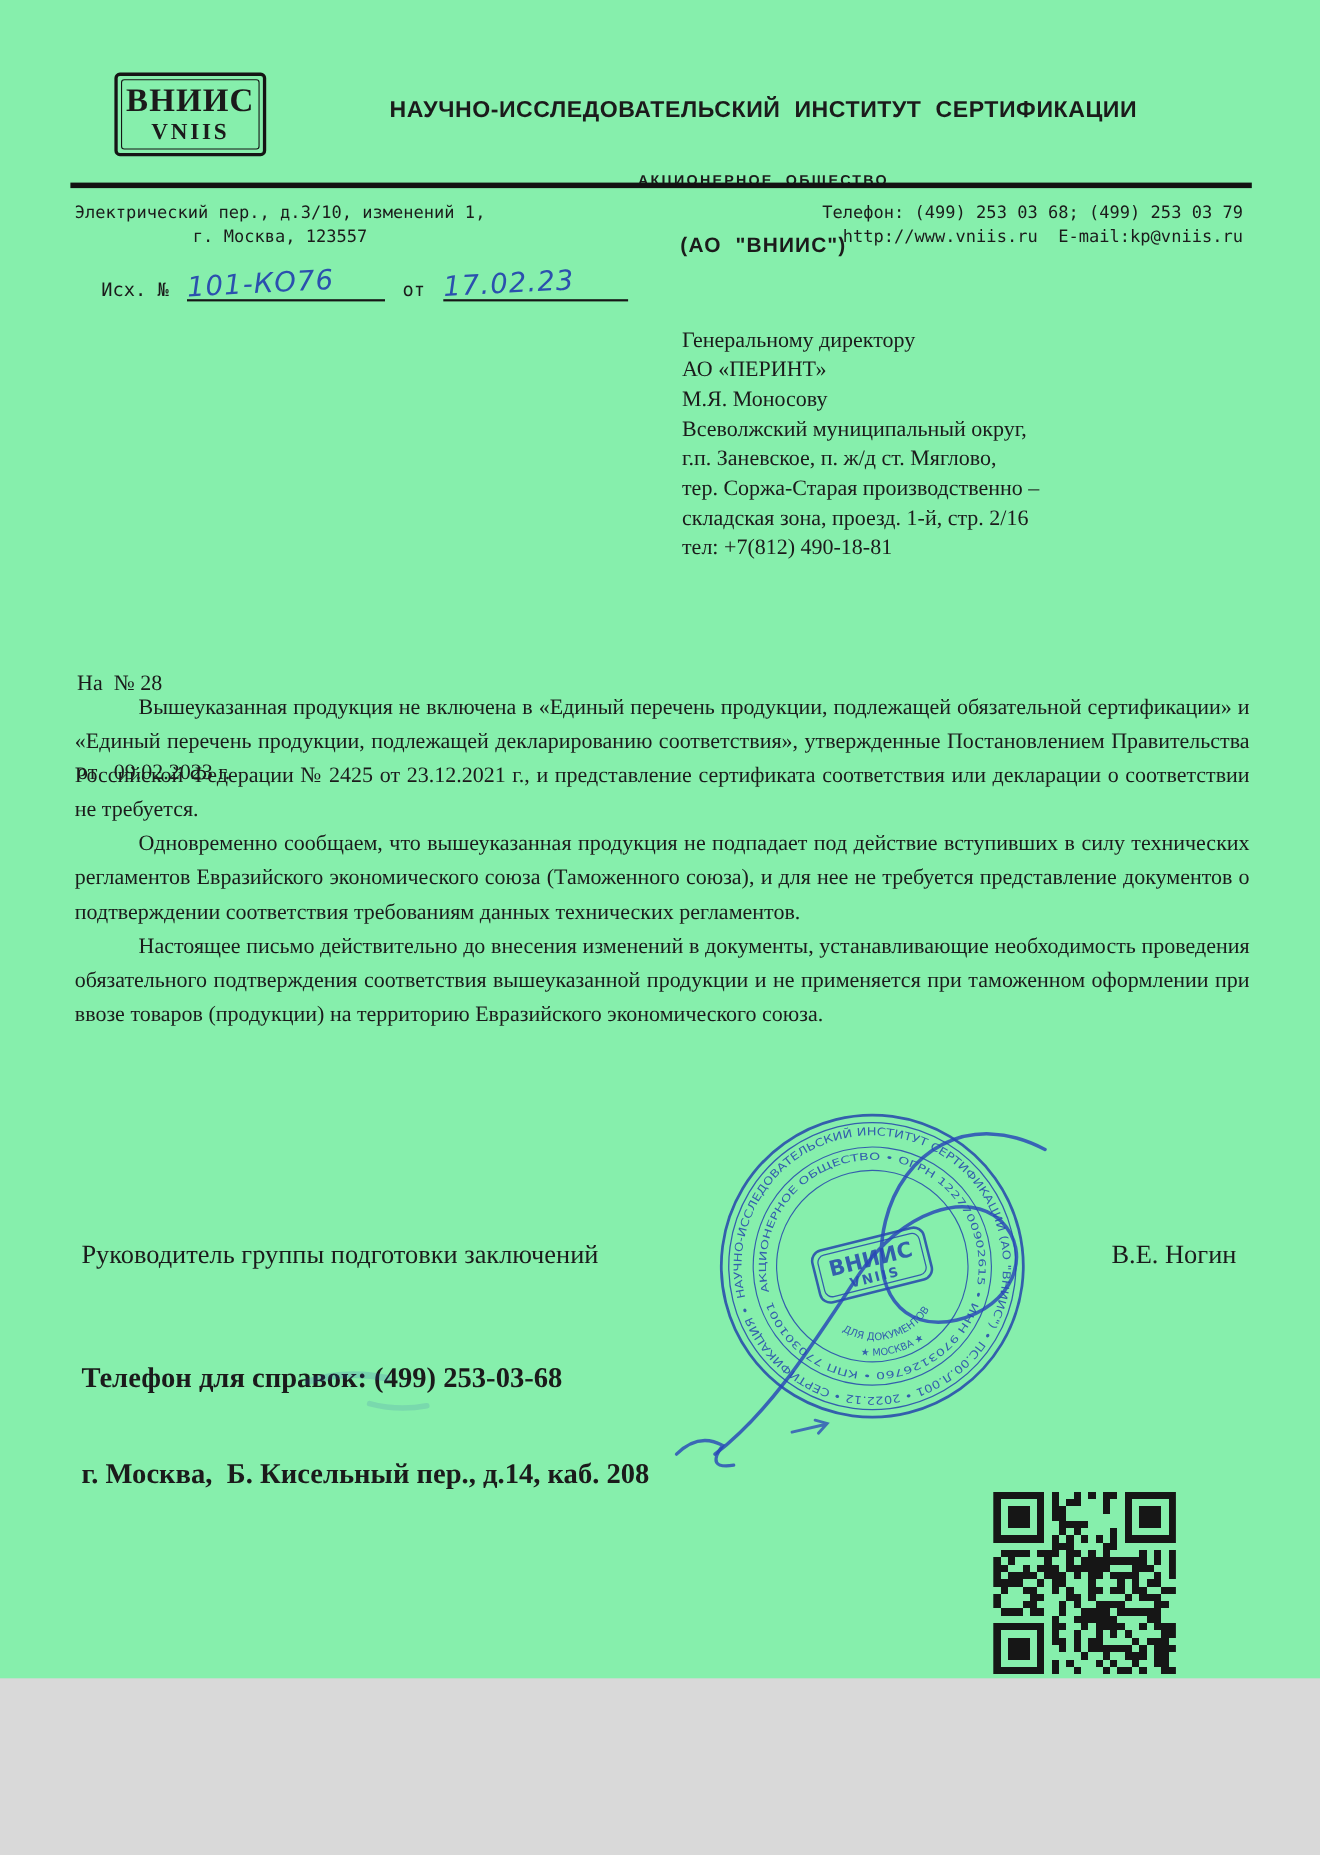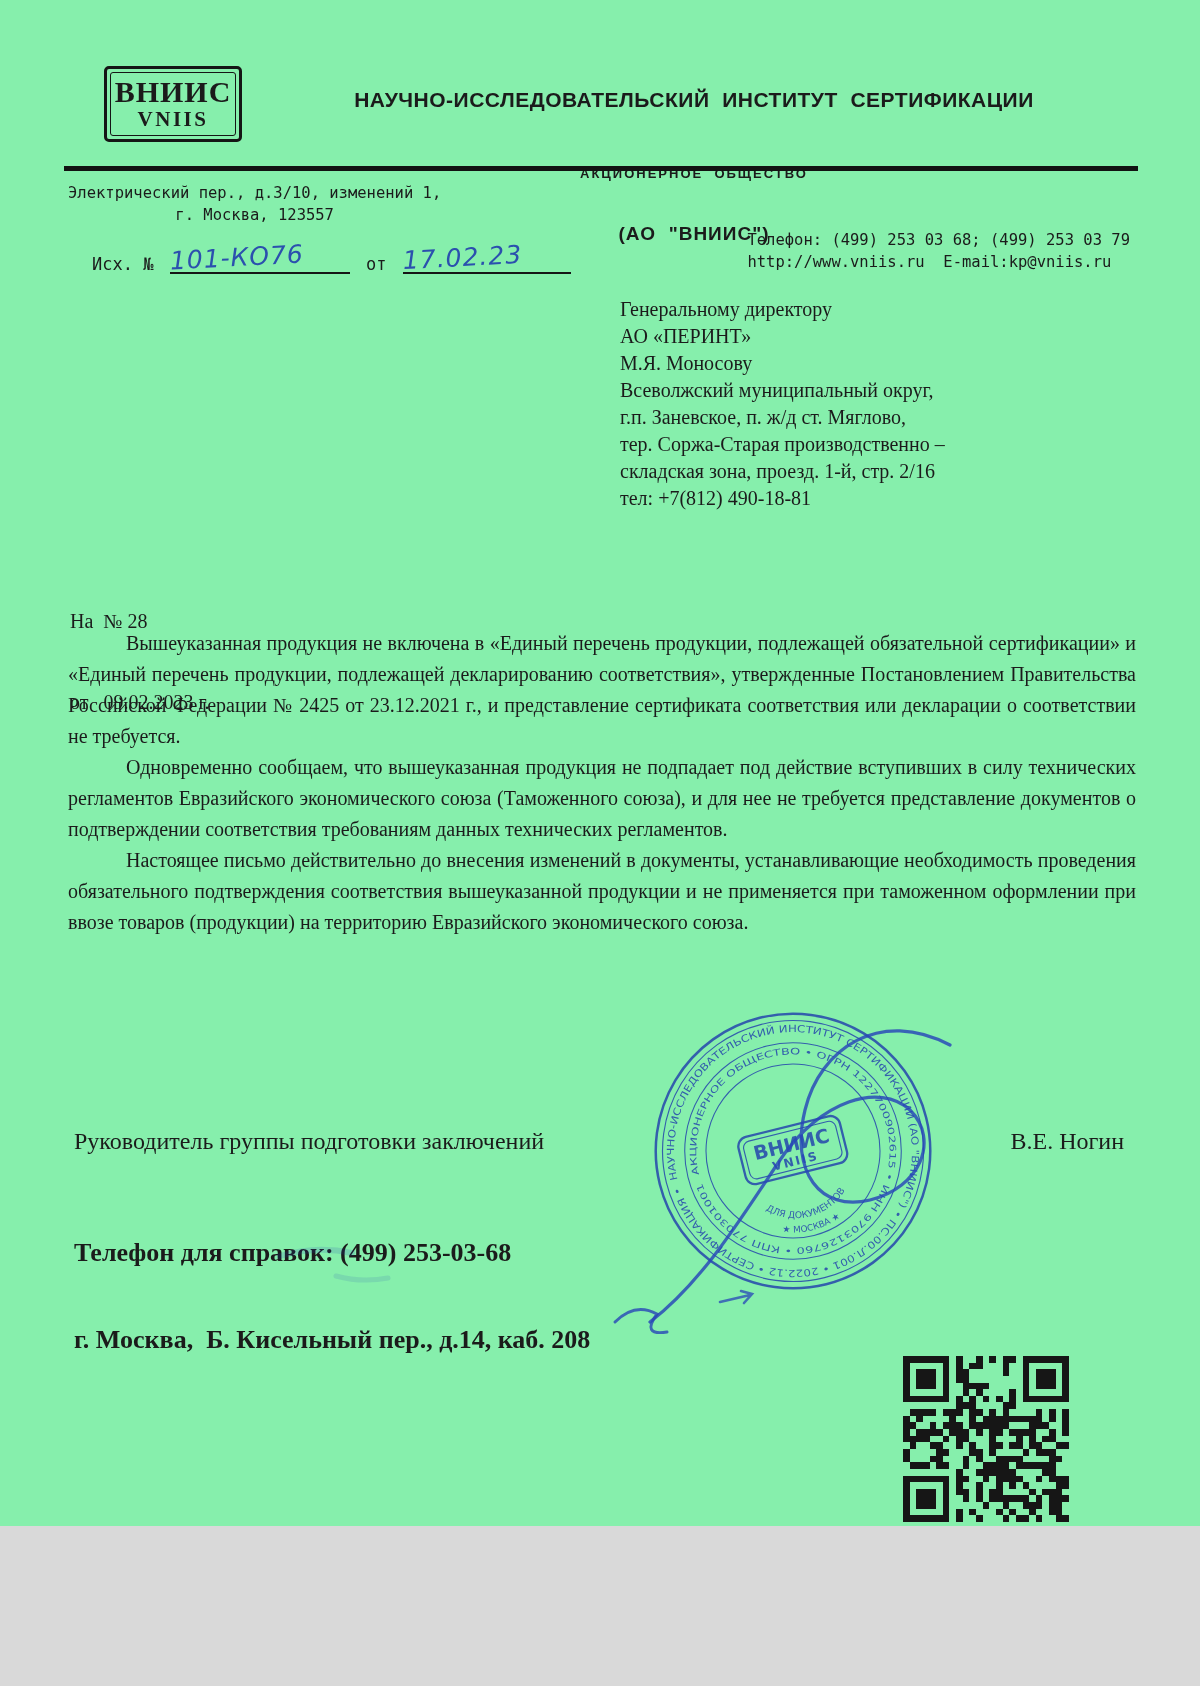--- a/index.html
+++ b/index.html
@@ -11,27 +11,27 @@
   
   .logo-box{position:absolute;left:104px;top:66px;width:138px;height:76px;
     border:3px solid #151515;border-radius:5px;box-sizing:border-box;padding:3px;}
   .logo-inner{width:100%;height:100%;border:1.5px solid #151515;border-radius:3px;
     box-sizing:border-box;display:flex;flex-direction:column;align-items:center;justify-content:center;}
   .logo-cyr{font-weight:bold;font-size:30px;letter-spacing:1px;line-height:30px;}
   .logo-lat{font-weight:bold;font-size:21px;letter-spacing:2.5px;line-height:24px;}
   .head-text{position:absolute;left:250px;right:62px;top:52px;text-align:center;
     font-family:"Liberation Sans","DejaVu Sans",sans-serif;white-space:pre-wrap;}
   .head-title{font-weight:bold;font-size:21px;letter-spacing:.5px;}
-  .head-orgtype{font-weight:bold;font-size:13px;letter-spacing:2px;margin-top:18px;}
+  .head-orgtype{font-weight:bold;font-size:13px;letter-spacing:2px;margin-top:8px;}
   .head-short{font-weight:bold;font-size:19px;letter-spacing:1px;margin-top:6px;}
   .rule-top{position:absolute;left:64px;right:62px;top:166px;height:5px;background:#121212;}
   .mono-line{font-family:"DejaVu Sans Mono","Liberation Mono",monospace;font-size:15.5px;
     line-height:22px;white-space:pre;}
   .addr-left{position:absolute;left:68px;top:182px;text-align:center;}
-  .addr-right{position:absolute;right:70px;top:182px;margin-top:47px;}
+  .addr-right{position:absolute;right:70px;top:182px;text-align:right;}
   
   .outgoing{position:absolute;left:92px;top:246px;font-family:"DejaVu Sans Mono","Liberation Mono",monospace;
     font-size:17px;white-space:nowrap;}
   .uline{display:inline-block;border-bottom:2.5px solid #161616;height:26px;vertical-align:bottom;
     position:relative;margin:0 6px;}
   .uline.w1{width:180px;}
   .uline.w2{width:168px;}
   .hand{font-family:"DejaVu Sans",sans-serif;font-style:italic;font-size:25px;color:#2b50ae;
     display:inline-block;transform:rotate(-3deg) translateY(-3px);letter-spacing:1px;white-space:nowrap;}
   

